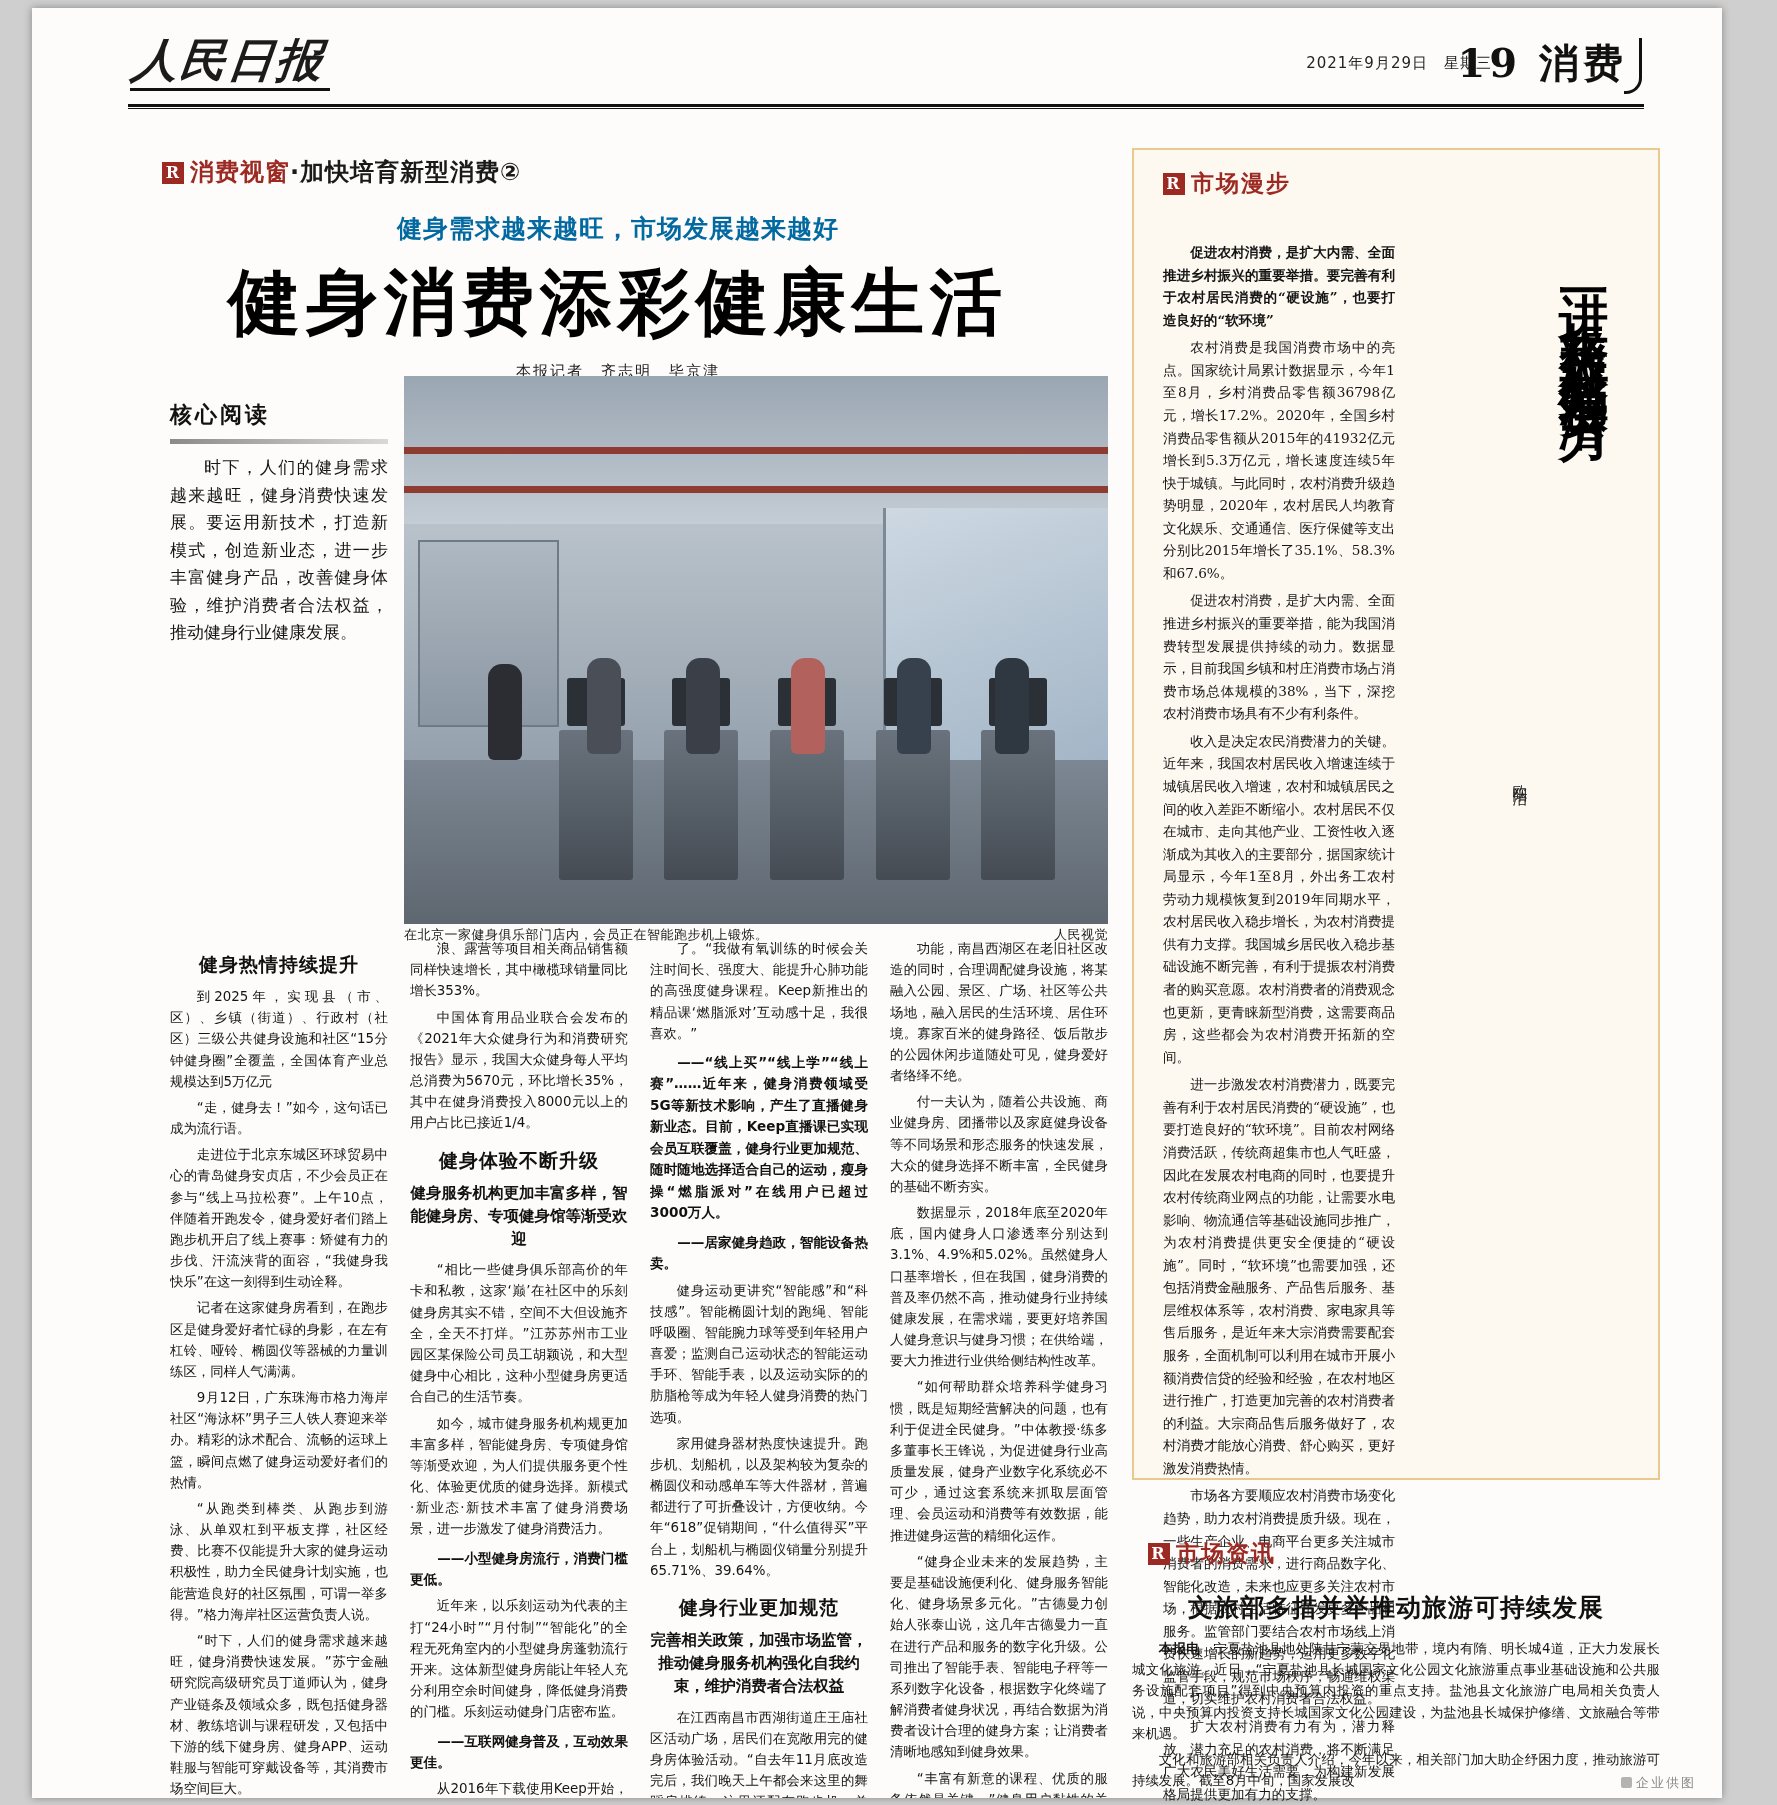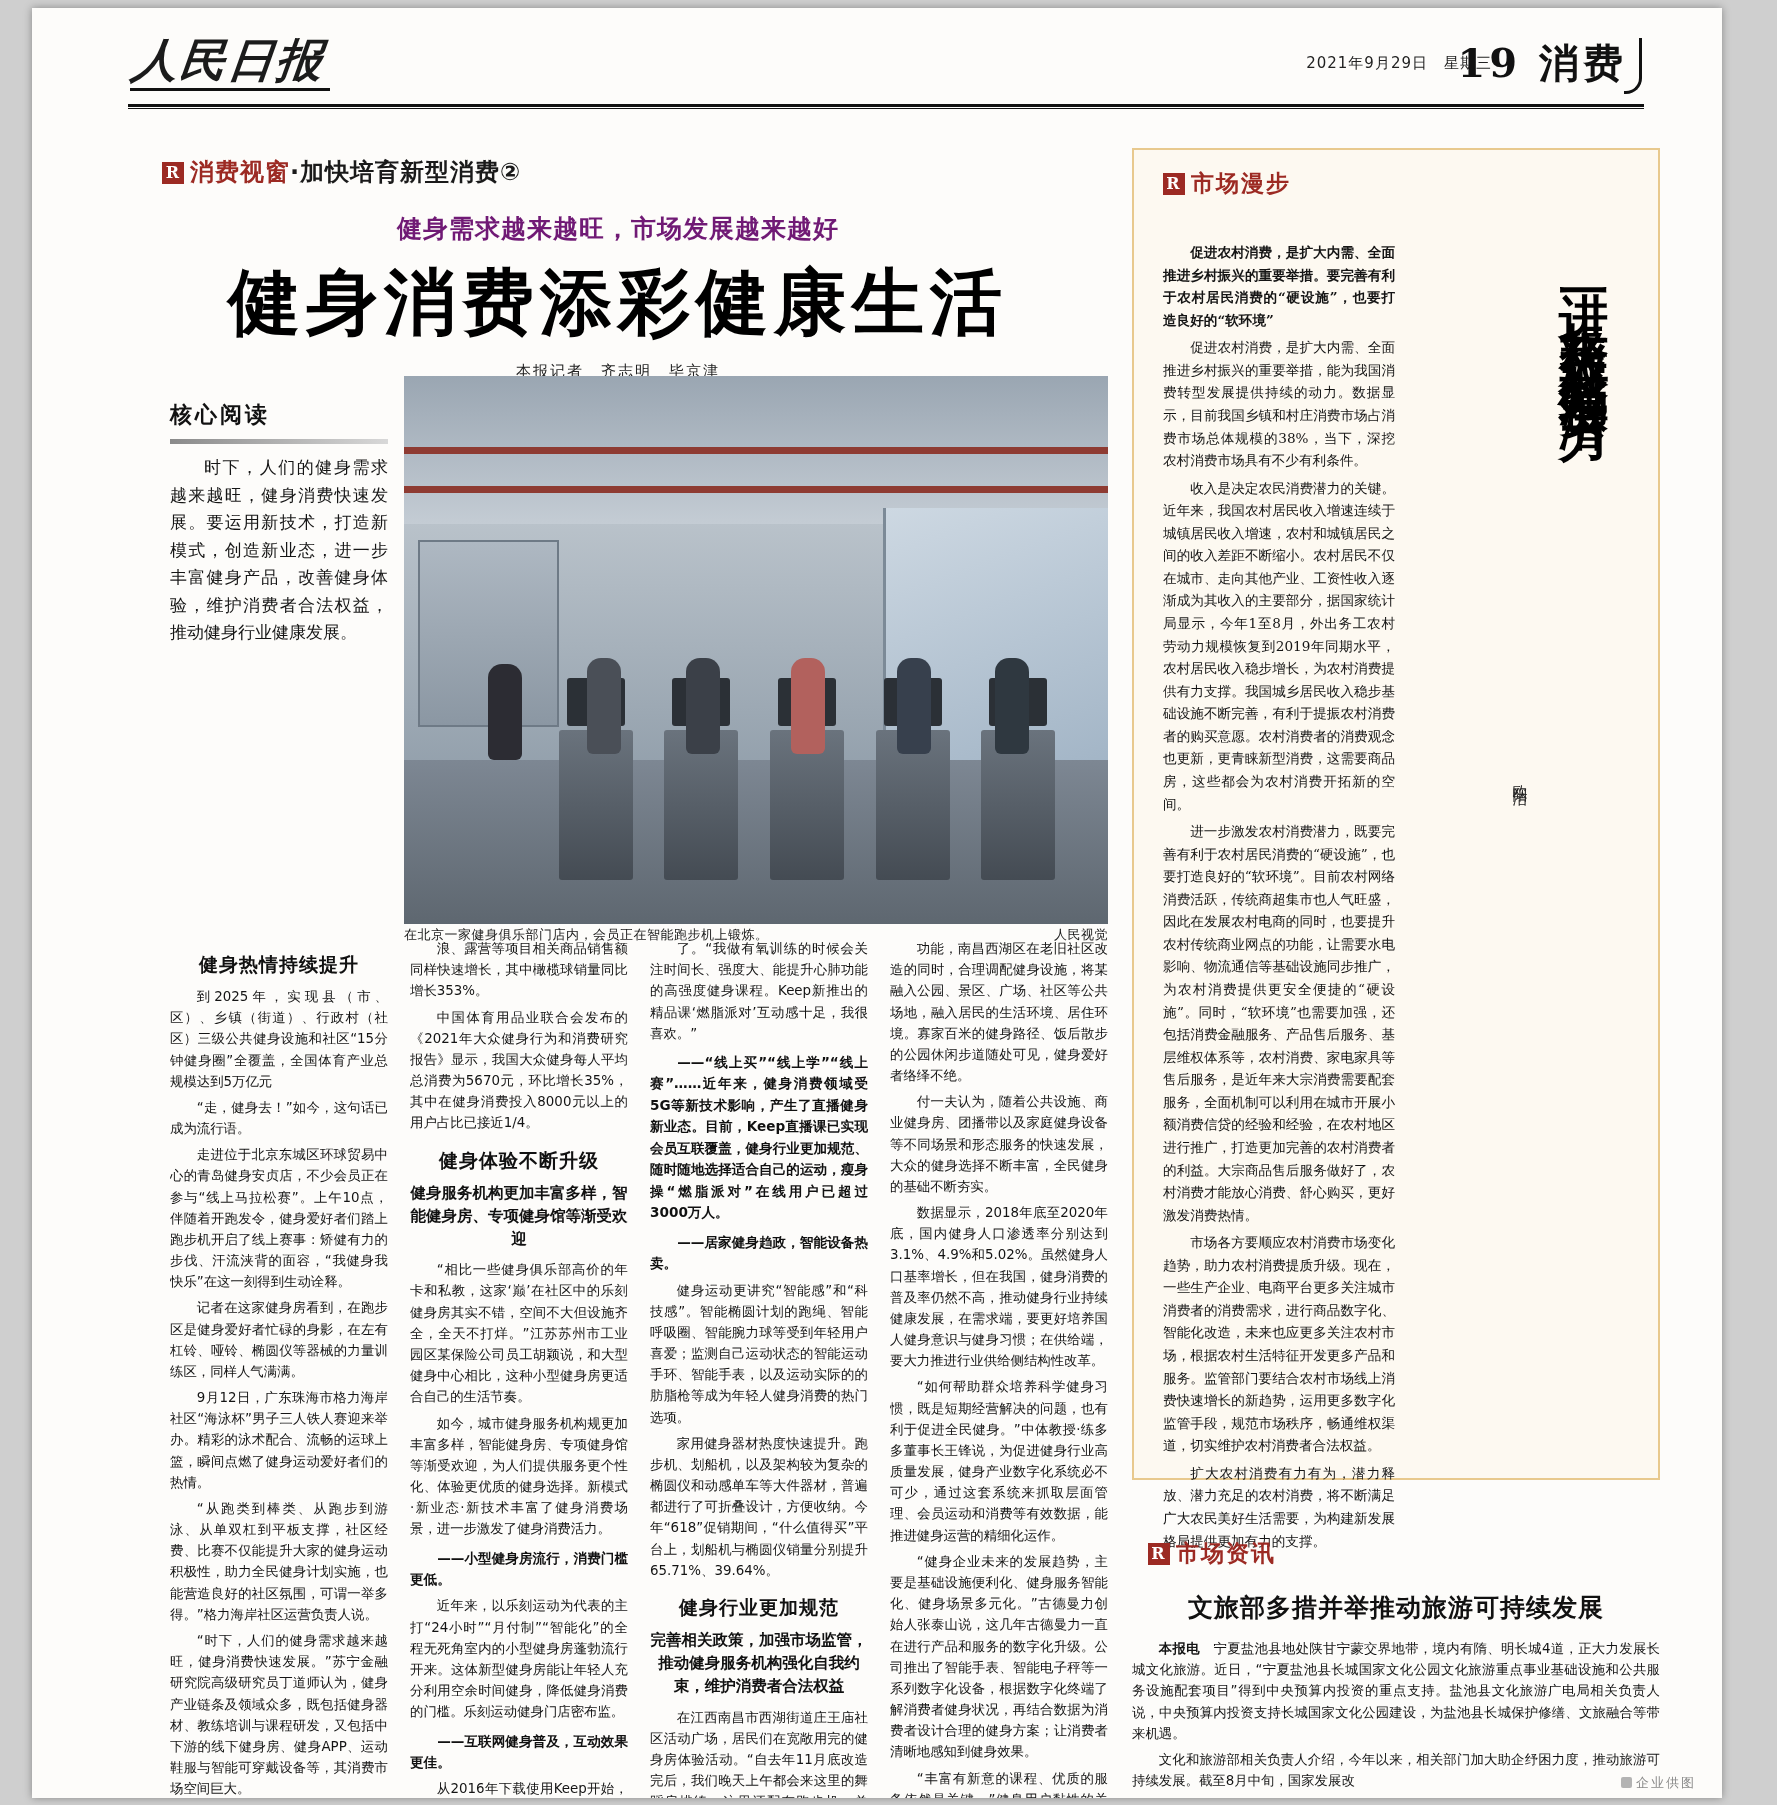--- a/index.html
+++ b/index.html
@@ -59,21 +59,21 @@
     display:inline-block; width:22px; height:22px;
     background:#9c2a23; color:#fff; font-size:16px; font-weight:bold;
     text-align:center; line-height:22px; margin-right:6px;
     vertical-align:2px;
     font-family:"DejaVu Serif",serif;
   }
   .sec-label .red { color:#9c2a23; }
   
   .main-col { position:absolute; left:96px; top:190px; width:980px; }
   .shoulder {
-    text-align:center; font-size:25px; font-weight:bold; color:#701a75;
+    text-align:center; font-size:25px; font-weight:bold; color:#0369a1;
     letter-spacing:1px; margin-top:14px;
   }
   .headline {
     text-align:center; font-size:72px; font-weight:bold; color:#000;
     letter-spacing:6px; margin-top:16px; line-height:1.15;
     font-family:"DejaVu Sans","Liberation Sans",sans-serif;
   }
   .byline {
     text-align:center; font-size:15px; color:#222; margin-top:18px;
     letter-spacing:2px;
@@ -284,20 +284,21 @@
   <div class="rail">
     <div class="rail-box">
       <div class="rail-label">
         <span class="rbox">R</span><span>市场漫步</span>
       </div>
       <div class="rail-inner">
         <div class="v-headline">进一步释放农村消费潜力</div>
         <div class="v-author">欧阳洁</div>
         <div class="rail-text" id="rail-body">
             <p style="font-weight: bold;">促进农村消费，是扩大内需、全面推进乡村振兴的重要举措。要完善有利于农村居民消费的“硬设施”，也要打造良好的“软环境”</p>
+            <p>农村消费是我国消费市场中的亮点。国家统计局累计数据显示，今年1至8月，乡村消费品零售额36798亿元，增长17.2%。2020年，全国乡村消费品零售额从2015年的41932亿元增长到5.3万亿元，增长速度连续5年快于城镇。与此同时，农村消费升级趋势明显，2020年，农村居民人均教育文化娱乐、交通通信、医疗保健等支出分别比2015年增长了35.1%、58.3%和67.6%。</p>
             <p>促进农村消费，是扩大内需、全面推进乡村振兴的重要举措，能为我国消费转型发展提供持续的动力。数据显示，目前我国乡镇和村庄消费市场占消费市场总体规模的38%，当下，深挖农村消费市场具有不少有利条件。</p>
             <p>收入是决定农民消费潜力的关键。近年来，我国农村居民收入增速连续于城镇居民收入增速，农村和城镇居民之间的收入差距不断缩小。农村居民不仅在城市、走向其他产业、工资性收入逐渐成为其收入的主要部分，据国家统计局显示，今年1至8月，外出务工农村劳动力规模恢复到2019年同期水平，农村居民收入稳步增长，为农村消费提供有力支撑。我国城乡居民收入稳步基础设施不断完善，有利于提振农村消费者的购买意愿。农村消费者的消费观念也更新，更青睐新型消费，这需要商品房，这些都会为农村消费开拓新的空间。</p>
             <p>进一步激发农村消费潜力，既要完善有利于农村居民消费的“硬设施”，也要打造良好的“软环境”。目前农村网络消费活跃，传统商超集市也人气旺盛，因此在发展农村电商的同时，也要提升农村传统商业网点的功能，让需要水电影响、物流通信等基础设施同步推广，为农村消费提供更安全便捷的“硬设施”。同时，“软环境”也需要加强，还包括消费金融服务、产品售后服务、基层维权体系等，农村消费、家电家具等售后服务，是近年来大宗消费需要配套服务，全面机制可以利用在城市开展小额消费信贷的经验和经验，在农村地区进行推广，打造更加完善的农村消费者的利益。大宗商品售后服务做好了，农村消费才能放心消费、舒心购买，更好激发消费热情。</p>
             <p>市场各方要顺应农村消费市场变化趋势，助力农村消费提质升级。现在，一些生产企业、电商平台更多关注城市消费者的消费需求，进行商品数字化、智能化改造，未来也应更多关注农村市场，根据农村生活特征开发更多产品和服务。监管部门要结合农村市场线上消费快速增长的新趋势，运用更多数字化监管手段，规范市场秩序，畅通维权渠道，切实维护农村消费者合法权益。</p>
             <p>扩大农村消费有力有为，潜力释放、潜力充足的农村消费，将不断满足广大农民美好生活需要，为构建新发展格局提供更加有力的支撑。</p>
           </div>
       </div>
     </div>
   </div>
 

